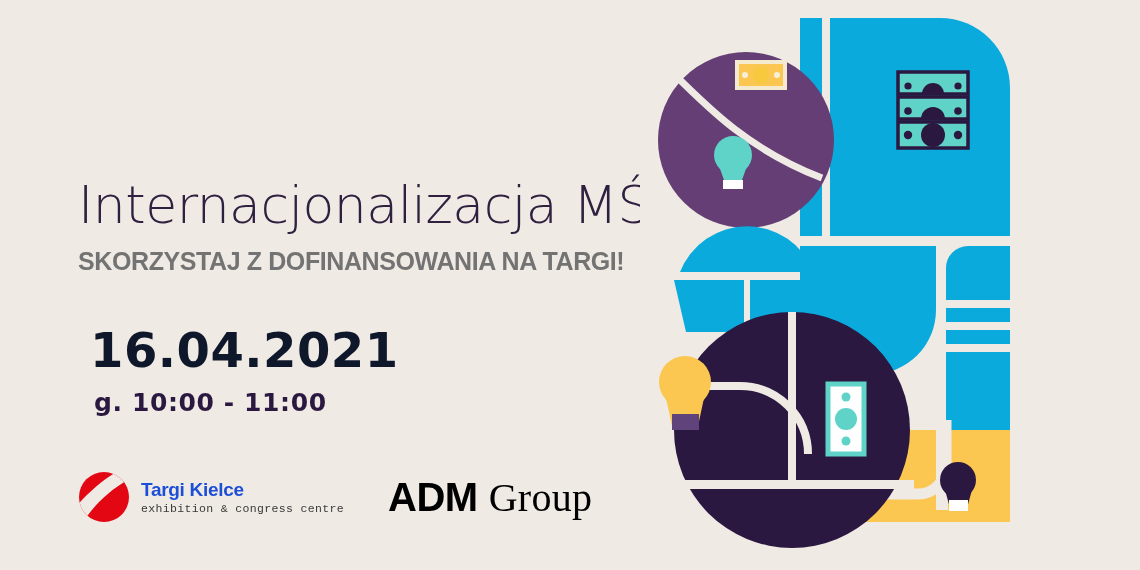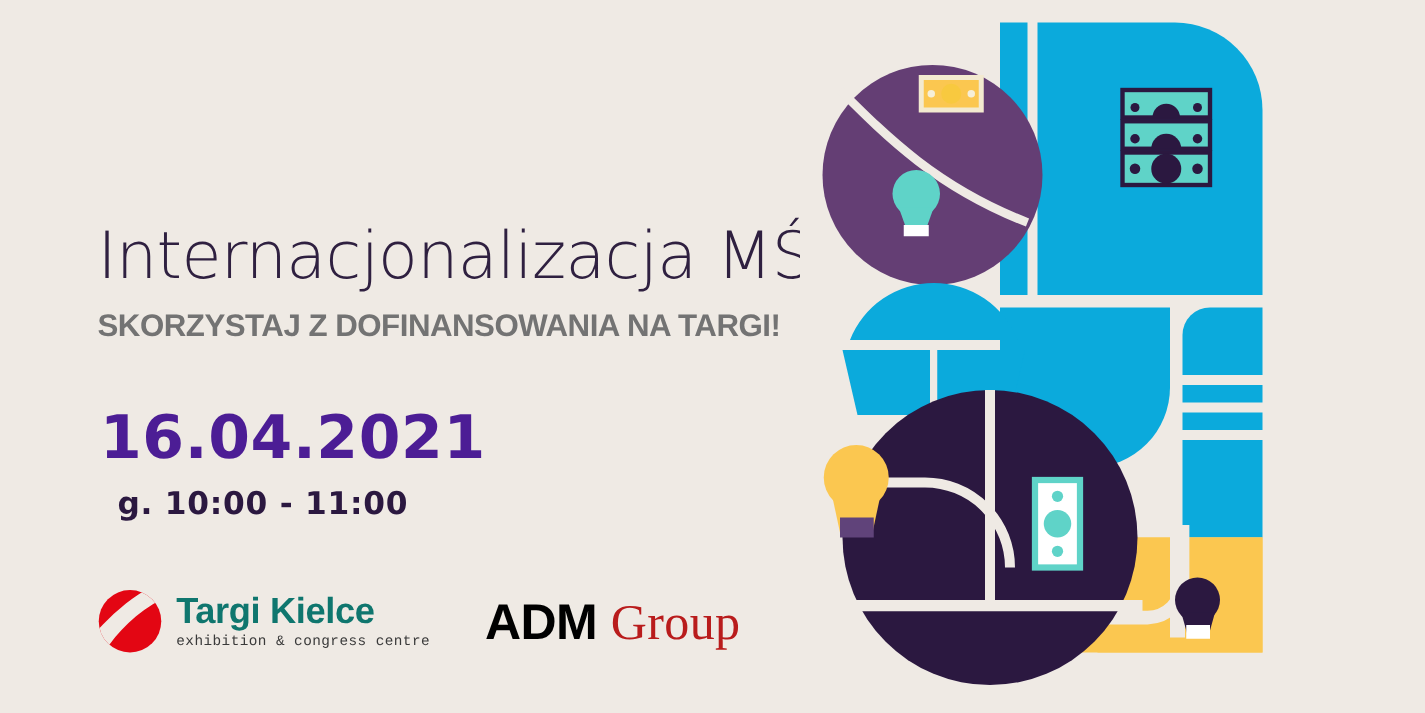--- a/index.html
+++ b/index.html
@@ -73,26 +73,26 @@
     font-family: "Liberation Sans", sans-serif;
     font-size: 25px;
     font-weight: bold;
     color: #737373;
     letter-spacing: -0.4px;
     white-space: nowrap;
   }
 
   .date {
     position: absolute;
-    left: 2px;
+    left: 12px;
     top: 322px;
     font-family: "DejaVu Sans", sans-serif;
     font-size: 48px;
     font-weight: bold;
-    color: #4c1d95;
+    color: #0f172a;
     letter-spacing: 0.5px;
     white-space: nowrap;
   }
 
   .time {
     position: absolute;
     left: 16px;
     top: 388px;
     font-family: "DejaVu Sans", sans-serif;
     font-size: 25px;
@@ -121,23 +121,23 @@
     width: 52px;
     height: 52px;
     margin-right: 11px;
     flex: none;
   }
 
   .tk-words { line-height: 1; }
 
   .tk-name {
     font-family: "Liberation Sans", sans-serif;
-    font-size: 29px;
-    font-weight: bold;
-    color: #0f766e;
+    font-size: 19px;
+    font-weight: bold;
+    color: #1d4ed8;
     letter-spacing: -0.3px;
     display: block;
   }
 
   .tk-tag {
     font-family: Liberation Mono, monospace;
     font-size: 11.5px;
     color: #3a3a3a;
     letter-spacing: 0.35px;
     display: block;
@@ -154,21 +154,21 @@
     font-family: "Liberation Sans", sans-serif;
     font-size: 40px;
     font-weight: bold;
     color: #000000;
     letter-spacing: -0.5px;
   }
 
   .adm-group {
     font-family: "Liberation Serif", serif;
     font-size: 40px;
-    color: #b91c1c;
+    color: #000000;
     margin-left: 11px;
     letter-spacing: 0.3px;
   }
 
   
   .illustration {
     position: absolute;
     right: 0;
     top: 0;
     width: 500px;

